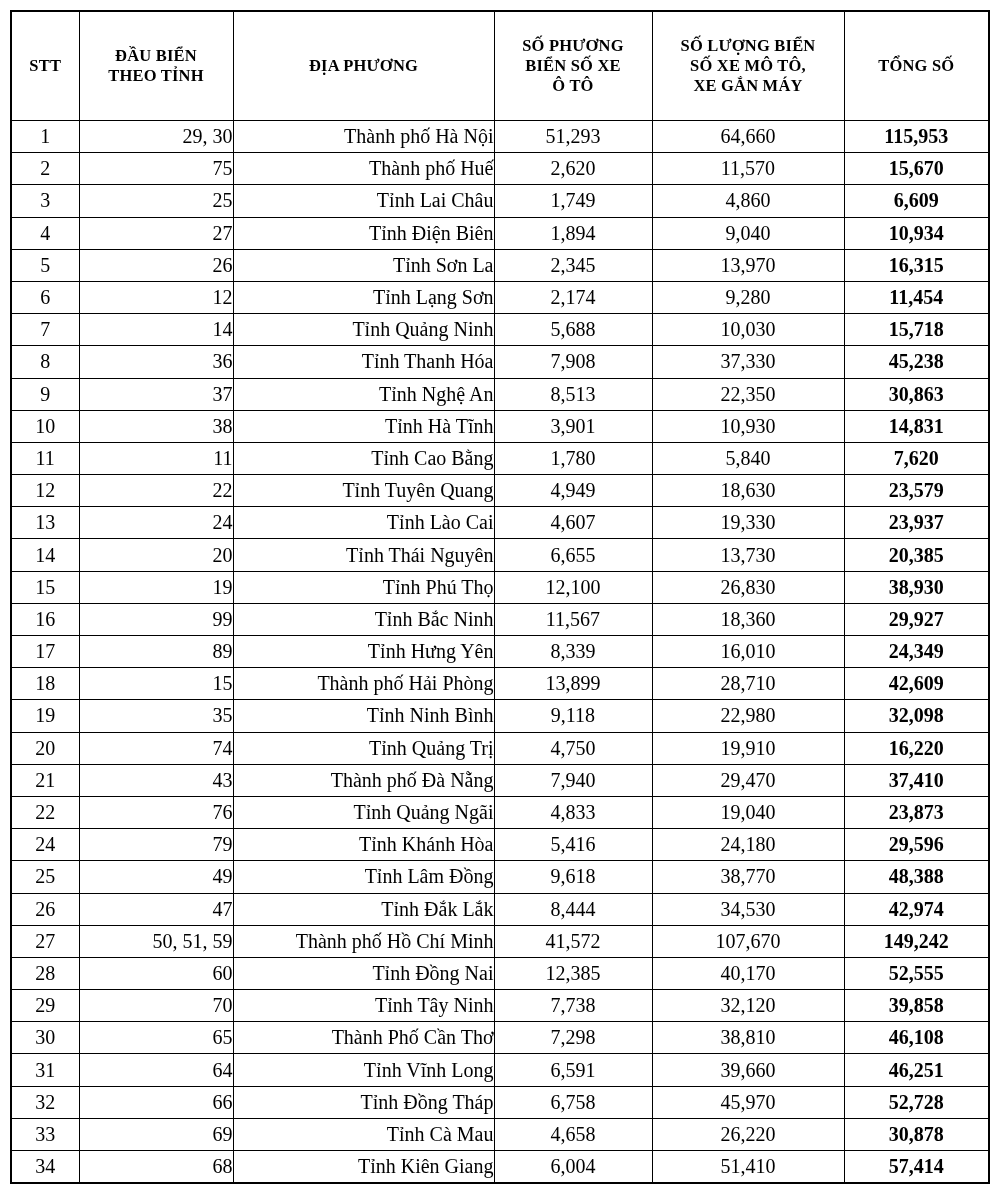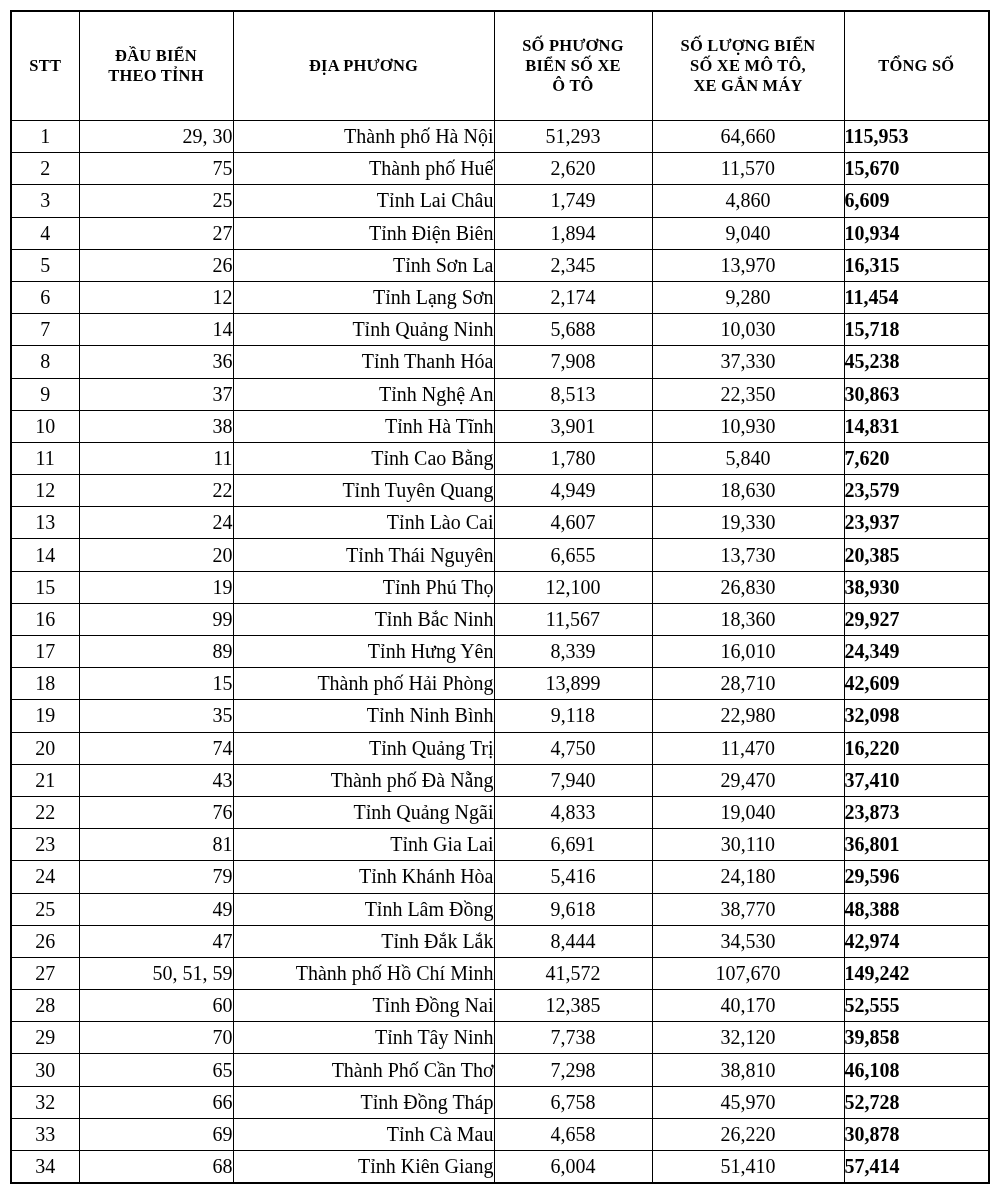--- a/index.html
+++ b/index.html
@@ -63,21 +63,21 @@
   tbody tr { height: 31.2px; }
   tbody td {
     font-size: 20px;
     line-height: 1.05;
     height: 31.2px;
   }
   td.stt       { text-align: center; }
   td.prefix    { text-align: right; }
   td.locality  { text-align: right; padding-left: 7px; }
   td.num       { text-align: center; }
-  td.total     { text-align: left; font-weight: bold; margin-left: 31px; }
+  td.total     { text-align: center; font-weight: bold; margin-left: 31px; }
 </style>
 </head>
 <body>
 
 <div class="page">
 
   <table class="plate-table">
     <colgroup>
       <col class="c-stt">
       <col class="c-prefix">
@@ -266,48 +266,40 @@
           <td class="locality">Tỉnh Ninh Bình</td>
           <td class="num">9,118</td>
           <td class="num">22,980</td>
           <td class="total">32,098</td>
         </tr>
         <tr>
           <td class="stt">20</td>
           <td class="prefix">74</td>
           <td class="locality">Tỉnh Quảng Trị</td>
           <td class="num">4,750</td>
-          <td class="num">11,470</td>
+          <td class="num">19,910</td>
           <td class="total">16,220</td>
         </tr>
         <tr>
           <td class="stt">21</td>
           <td class="prefix">43</td>
           <td class="locality">Thành phố Đà Nẵng</td>
           <td class="num">7,940</td>
           <td class="num">29,470</td>
           <td class="total">37,410</td>
         </tr>
         <tr>
           <td class="stt">22</td>
           <td class="prefix">76</td>
           <td class="locality">Tỉnh Quảng Ngãi</td>
           <td class="num">4,833</td>
           <td class="num">19,040</td>
           <td class="total">23,873</td>
         </tr>
         <tr>
-          <td class="stt">23</td>
-          <td class="prefix">81</td>
-          <td class="locality">Tỉnh Gia Lai</td>
-          <td class="num">6,691</td>
-          <td class="num">30,110</td>
-          <td class="total">36,801</td>
-        </tr>
-        <tr>
           <td class="stt">24</td>
           <td class="prefix">79</td>
           <td class="locality">Tỉnh Khánh Hòa</td>
           <td class="num">5,416</td>
           <td class="num">24,180</td>
           <td class="total">29,596</td>
         </tr>
         <tr>
           <td class="stt">25</td>
           <td class="prefix">49</td>
@@ -350,20 +342,28 @@
         </tr>
         <tr>
           <td class="stt">30</td>
           <td class="prefix">65</td>
           <td class="locality">Thành Phố Cần Thơ</td>
           <td class="num">7,298</td>
           <td class="num">38,810</td>
           <td class="total">46,108</td>
         </tr>
         <tr>
+          <td class="stt">31</td>
+          <td class="prefix">64</td>
+          <td class="locality">Tỉnh Vĩnh Long</td>
+          <td class="num">6,591</td>
+          <td class="num">39,660</td>
+          <td class="total">46,251</td>
+        </tr>
+        <tr>
           <td class="stt">32</td>
           <td class="prefix">66</td>
           <td class="locality">Tỉnh Đồng Tháp</td>
           <td class="num">6,758</td>
           <td class="num">45,970</td>
           <td class="total">52,728</td>
         </tr>
         <tr>
           <td class="stt">33</td>
           <td class="prefix">69</td>

